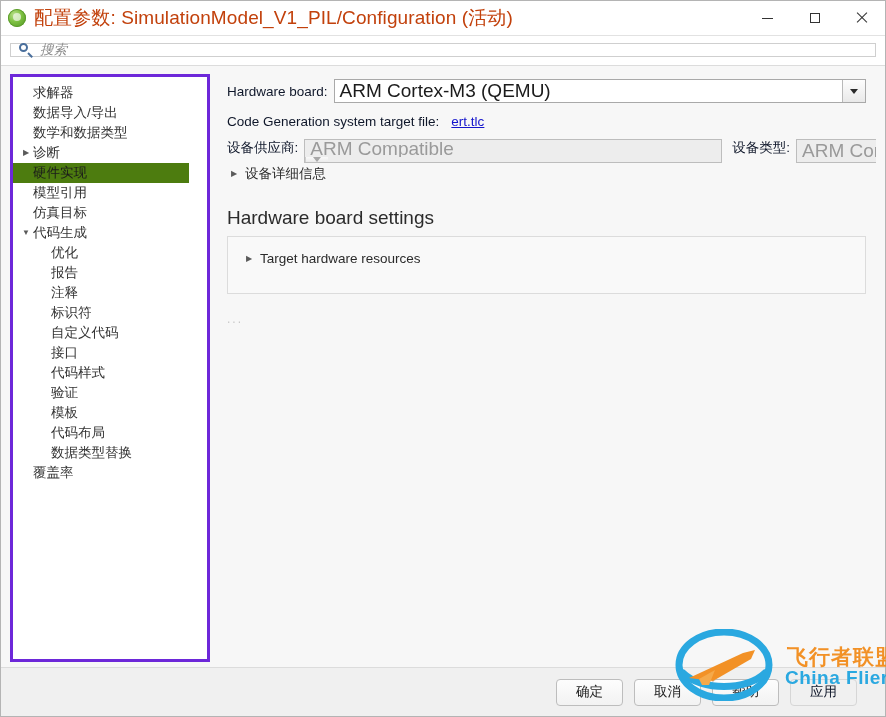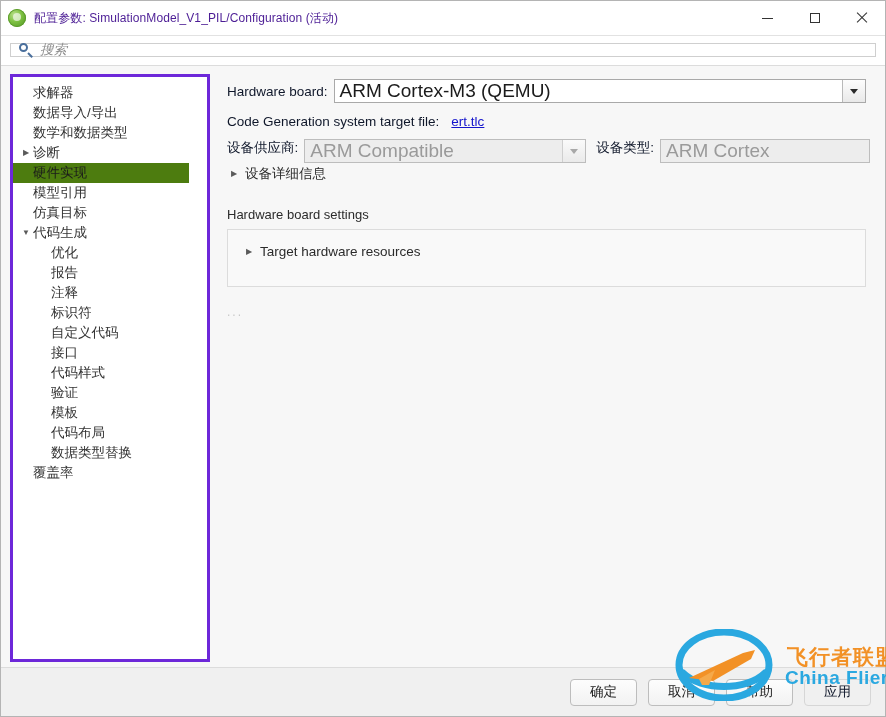--- a/index.html
+++ b/index.html
@@ -49,22 +49,22 @@
   .app-icon::after {
     content: "";
     position: absolute;
     left: 5px; top: 4px;
     width: 8px; height: 8px;
     border-radius: 50%;
     background: #eef7e4;
     opacity: .75;
   }
   .title-text {
-    font-size: 12px;
-    color: #4c1d95;
+    font-size: 19px;
+    color: #c2410c;
     white-space: nowrap;
     letter-spacing: .1px;
   }
   .win-controls {
     margin-left: auto;
     display: flex;
     height: 100%;
   }
   .win-btn {
     width: 47px;
@@ -249,36 +249,36 @@
     font-size: 13.5px;
   }
   .link {
     color: #1414cc;
     text-decoration: underline;
     margin-left: 6px;
     cursor: pointer;
   }
   .two-col { display: flex; align-items: flex-start; margin-bottom: 2px; }
   .two-col .combo { flex: none; }
-  .vendor-combo { width: 282px; }
+  .vendor-combo { width: 418px; flex-direction: column; }
   .type-combo { width: 210px; }
   .two-col .field-label.second { margin-left: 10px; }
 
   .disclosure-row {
     display: flex;
     align-items: center;
     font-size: 13.5px;
     color: #2b2b2b;
     margin-bottom: 24px;
     cursor: default;
   }
   .disclosure-row .tw { margin-right: 4px; }
 
   .section-label {
-    font-size: 13px;
+    font-size: 19px;
     color: #2b2b2b;
     margin-bottom: 7px;
   }
   .group-box {
     border: 1px solid #dcdcdc;
     background: #f9f9f9;
     height: 58px;
     box-sizing: border-box;
     display: flex;
     align-items: flex-start;
@@ -294,21 +294,21 @@
 
   
   .footer {
     height: 48px;
     min-height: 48px;
     background: #f0f0f0;
     border-top: 1px solid #dcdcdc;
     display: flex;
     align-items: center;
     justify-content: flex-end;
-    padding-right: 14px;
+    padding-right: 28px;
     position: relative;
     z-index: 2;
   }
   .btn {
     width: 67px;
     height: 27px;
     margin-left: 11px;
     border: 1px solid #bdbdbd;
     border-radius: 4px;
     background: linear-gradient(#fdfdfd, #f2f2f2);

